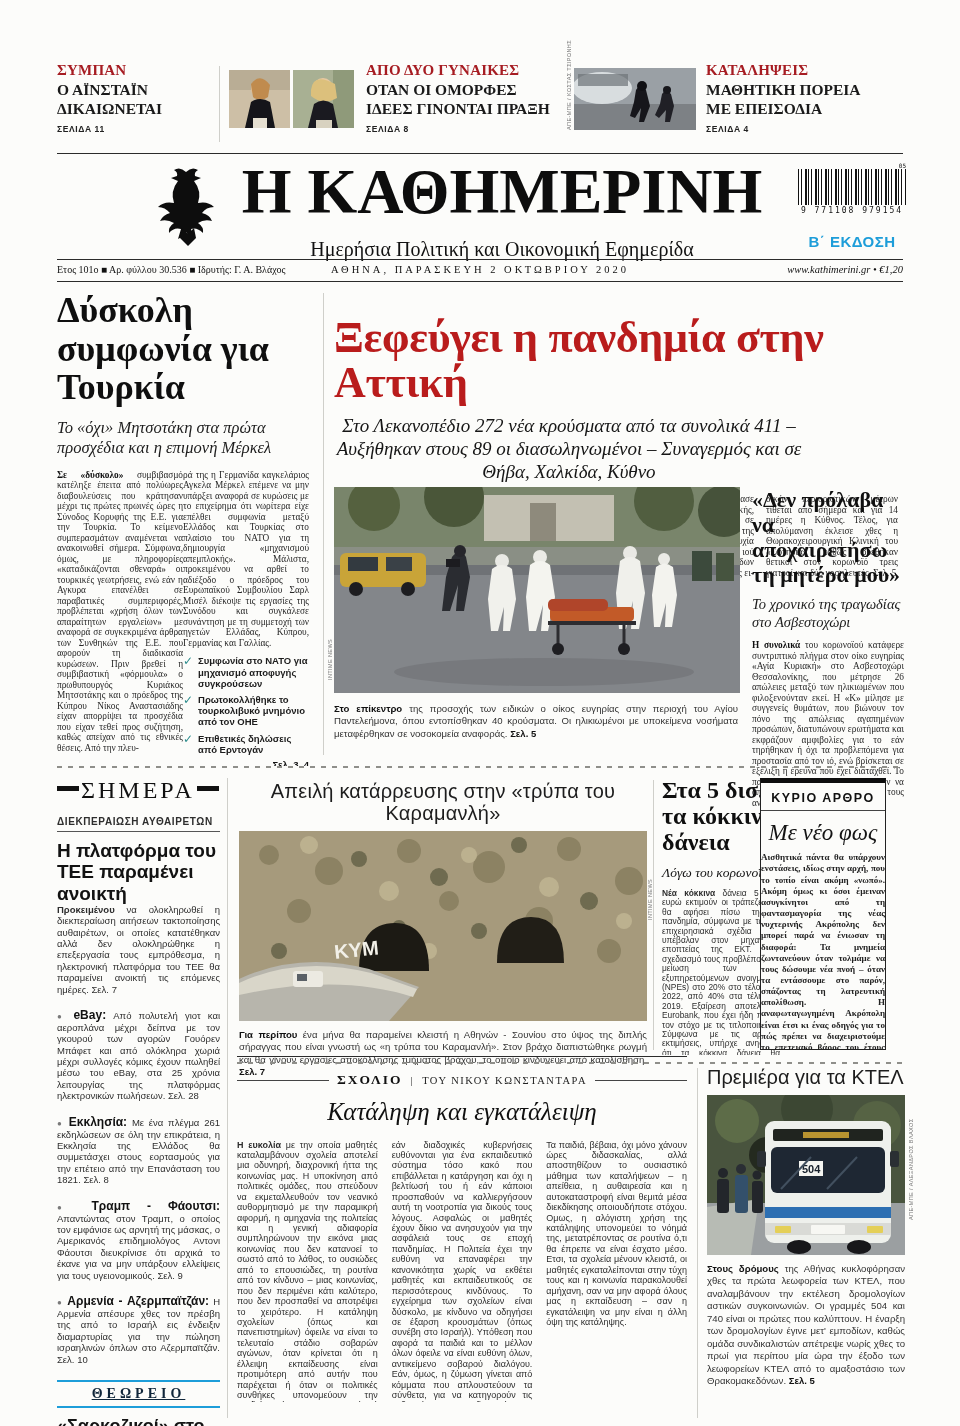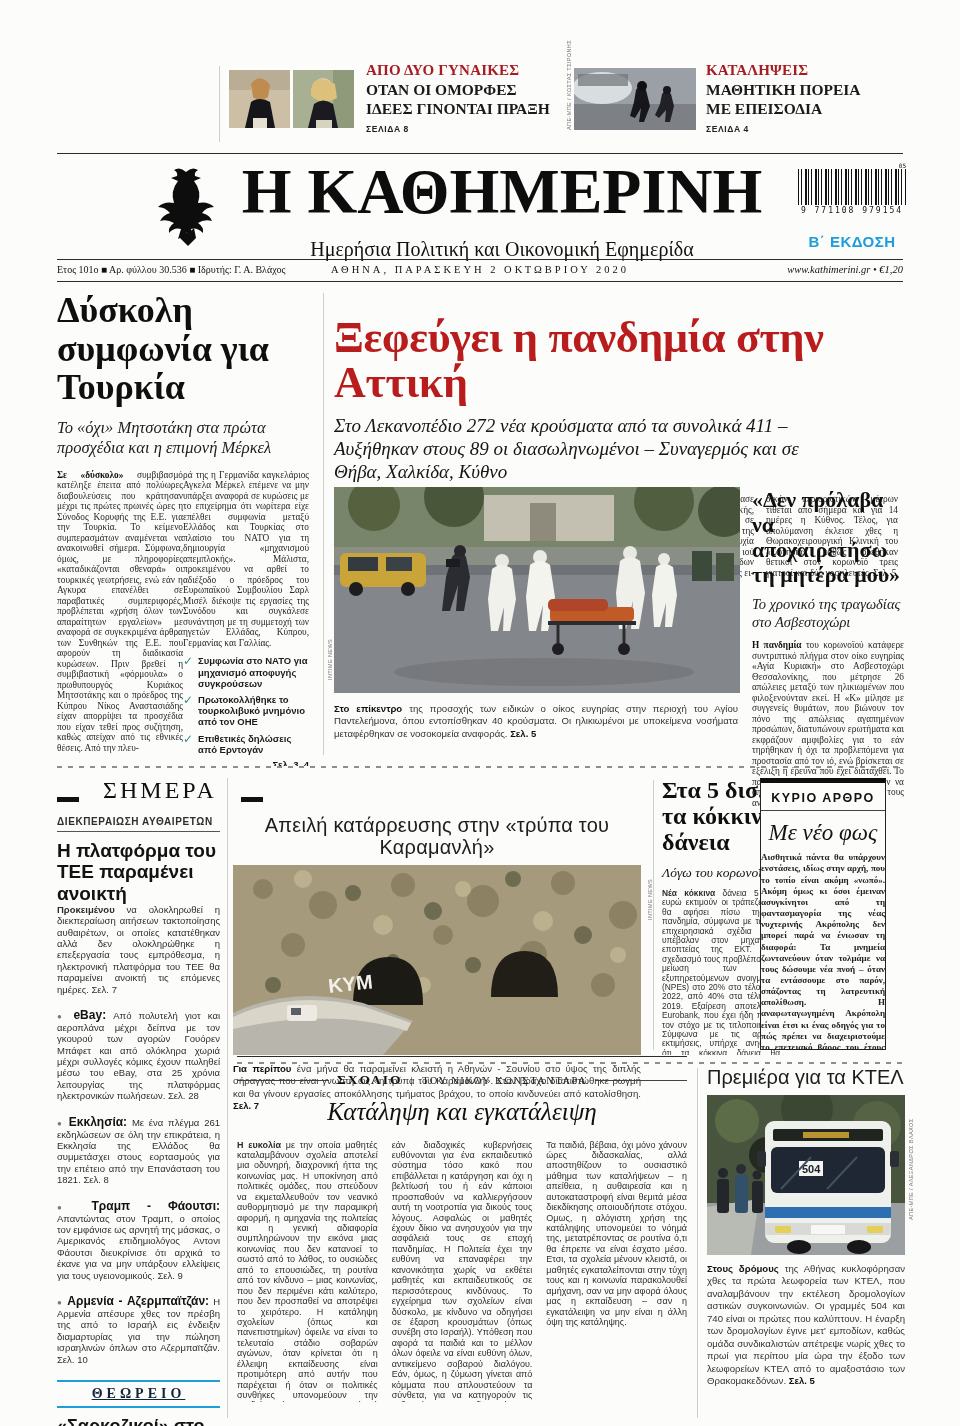--- a/index.html
+++ b/index.html
@@ -24,33 +24,33 @@
   .barcode-top{font:6px "DejaVu Sans Mono",monospace;text-align:right;color:#111;}
   .dl{font:10px "Liberation Serif",serif;color:#111;}
   .dl-center{font:10.5px "Liberation Serif",serif;letter-spacing:3px;color:#111;}
   .dl-right{font:italic 10.5px "Liberation Serif",serif;}
   
   .h-left{font:600 36px/1.07 "Liberation Serif",serif;color:#0f0f0f;}
   .deck{font:italic 16.5px/1.22 "Liberation Serif",serif;color:#1c1c1c;}
   .body-col{font:9.3px/1.13 "Liberation Serif",serif;color:#262626;text-align:justify;}
   .body-col b{color:#111;}
   .h-main{font:600 44px/1.02 "Liberation Serif",serif;color:#b91c1c;letter-spacing:-.3px;margin-top:28px;}
-  .deck-main{font:italic 19px/1.22 "Liberation Serif",serif;color:#161616;}
+  .deck-main{font:italic 19px/1.22 "Liberation Serif",serif;color:#161616;text-align:center;}
   .h-right{font:bold 22px/1.14 "Liberation Serif",serif;color:#101010;}
   .deck-right{font:italic 14.5px/1.2 "Liberation Serif",serif;color:#1c1c1c;}
   .caption{font:9.6px/1.3 "Liberation Sans",sans-serif;color:#333;text-align:justify;}
   .caption b{color:#111;}
   .credit-v{writing-mode:vertical-rl;transform:rotate(180deg);font:5.5px "Liberation Sans",sans-serif;color:#777;letter-spacing:.4px;white-space:nowrap;}
   .pgref{font:bold 9.5px "Liberation Sans",sans-serif;color:#111;}
   
   .bullet-row{display:flex;gap:5px;margin-top:5px;}
   .check{color:#2c8c8c;font:bold 12px/1 "DejaVu Sans",sans-serif;}
   .bullet-txt{font:bold 9.5px/1.18 "Liberation Sans",sans-serif;color:#1c1c1c;}
   
-  .simera-head{display:flex;align-items:flex-end;gap:24px;}
+  .simera-head{display:flex;align-items:flex-start;gap:2px;}
   .simera-head .bar{height:5px;background:#111;flex:0 0 22px;margin-top:8px;}
   .simera-head .txt{font:24px/1 "Liberation Serif",serif;letter-spacing:3px;color:#101010;}
   .side-kick{font:bold 10px "Liberation Sans",sans-serif;letter-spacing:.6px;color:#2e2e2e;
              border-bottom:1px solid #555;padding-bottom:4px;}
   .side-h{font:bold 19px/1.12 "Liberation Sans",sans-serif;color:#121212;}
   .side-body{font:9.5px/1.2 "Liberation Sans",sans-serif;color:#2e2e2e;text-align:justify;}
   .side-item{margin-top:13px;font:9.5px/1.2 "Liberation Sans",sans-serif;color:#2e2e2e;text-align:justify;}
   .side-item .lbl{font:bold 12px "Liberation Sans",sans-serif;color:#111;}
   .side-item .dot{color:#7a7a7a;font-size:8px;}
   .theoreio{margin-top:15px;}
@@ -74,20 +74,25 @@
   .sch-by{font:10.5px "Liberation Serif",serif;letter-spacing:1.5px;color:#222;}
   .sch-title{font:italic 25px/1.1 "Liberation Serif",serif;text-align:center;color:#101010;}
   .sch-col{font:9px/1.16 "Liberation Sans",sans-serif;color:#2d2d2d;text-align:justify;}
   .h-ktel{font:20px/1.1 "Liberation Sans",sans-serif;color:#1d1d1d;}
 </style>
 </head>
 <body>
 
 <div class="page">
 
+  <div class="abs teaser" style="left:57px;top:62px;width:155px;">
+    <div class="kick">ΣΥΜΠΑΝ</div>
+    <div class="ttl">Ο ΑΪΝΣΤΑΪΝ ΔΙΚΑΙΩΝΕΤΑΙ</div>
+    <div class="pg">ΣΕΛΙΔΑ 11</div>
+  </div>
   <div class="abs vrule" style="left:219px;top:66px;height:76px;"></div>
   <svg class="abs tz-photo" style="left:229px;top:70px;" width="61" height="58">
     <rect width="61" height="58" fill="#cdbfa6"></rect>
       <rect x="0" y="0" width="61" height="20" fill="#b9ad95"></rect>
     <circle cx="31" cy="19" r="9" fill="#e3bd92"></circle>
       <path d="M22 14 q9 -12 19 1 l-2 12 q-8 6 -15 0 z" fill="#c08b4e"></path>
     <path d="M16 58 L22 32 q9 -6 19 0 L46 58 Z" fill="#15151a"></path>
       <rect x="24" y="48" width="14" height="10" fill="#e6e0d2"></rect>
   </svg>
   <svg class="abs tz-photo" style="left:293px;top:70px;" width="61" height="58">
@@ -225,21 +230,21 @@
   <div class="abs caption" style="left:334px;top:703px;width:404px;">
     <b>Στο επίκεντρο</b>
     <span>της προσοχής των ειδικών ο οίκος ευγηρίας στην περιοχή του Αγίου Παντελεήμονα, όπου εντοπίσθηκαν 40 κρούσματα. Οι ηλικιωμένοι με υποκείμενα νοσήματα μεταφέρθηκαν σε νοσοκομεία αναφοράς.</span>
     <b class="pgref">Σελ. 5</b>
   </div>
 
   <div class="abs" style="left:752px;top:487px;width:152px;">
     <div class="h-right">«Δεν πρόλαβα να αποχαιρετήσω τη μητέρα μου»</div>
     <div class="deck-right" style="margin-top:9px;">Το χρονικό της τραγωδίας στο Ασβεστοχώρι</div>
     <div class="body-col" style="margin-top:9px;height:170px;overflow:hidden;">
-      <b>Η πανδημία</b>
+      <b>Η συνολικά</b>
       <span>του κορωνοϊού κατάφερε συντριπτικό πλήγμα στον οίκο ευγηρίας «Αγία Κυριακή» στο Ασβεστοχώρι Θεσσαλονίκης, που μέτρησε 26 απώλειες μεταξύ των ηλικιωμένων που φιλοξενούνταν εκεί. Η «Κ» μίλησε με συγγενείς θυμάτων, που βιώνουν τον πόνο της απώλειας αγαπημένων προσώπων, διατυπώνουν ερωτήματα και εκφράζουν αμφιβολίες για το εάν τηρήθηκαν ή όχι τα προβλεπόμενα για προστασία από τον ιό, ενώ βρίσκεται σε εξέλιξη η έρευνα που έχει διαταχθεί. Το παράπονό τους; Δεν πρόλαβαν καν να αποχαιρετήσουν τους δικούς τους ανθρώπους. Σελ. 6</span>
     </div>
   </div>
 
   <div class="abs dashed" style="left:57px;right:57px;top:766px;"></div>
 
   <div class="abs" style="left:57px;top:778px;width:163px;">
     <div class="simera-head">
       <div class="bar"></div>
       <div class="txt">ΣΗΜΕΡΑ</div>
@@ -274,21 +279,21 @@
     <div class="theoreio">
       <div class="line"></div>
       <div class="hd">ΘΕΩΡΕΙΟ</div>
       <div class="line"></div>
       <div class="ttl">«Σαρκοζικοί» στο Μαξίμου</div>
 
     </div>
   </div>
   <div class="abs vrule" style="left:227px;top:778px;height:640px;"></div>
 
-  <div class="abs" style="left:233px;top:780px;width:408px;margin-top:34px;">
+  <div class="abs" style="left:239px;top:780px;width:408px;">
     <div class="h-mid">Απειλή κατάρρευσης στην «τρύπα του Καραμανλή»</div>
     <svg style="margin-top:7px;display:block;" width="408" height="190">
       <rect width="408" height="190" fill="#a69a7c"></rect>
       <g fill="#8c8263">
         <circle cx="30" cy="24" r="10"></circle>
           <circle cx="90" cy="40" r="14"></circle>
           <circle cx="170" cy="20" r="12"></circle>
         <circle cx="250" cy="36" r="16"></circle>
           <circle cx="330" cy="18" r="12"></circle>
           <circle cx="390" cy="50" r="14"></circle>

